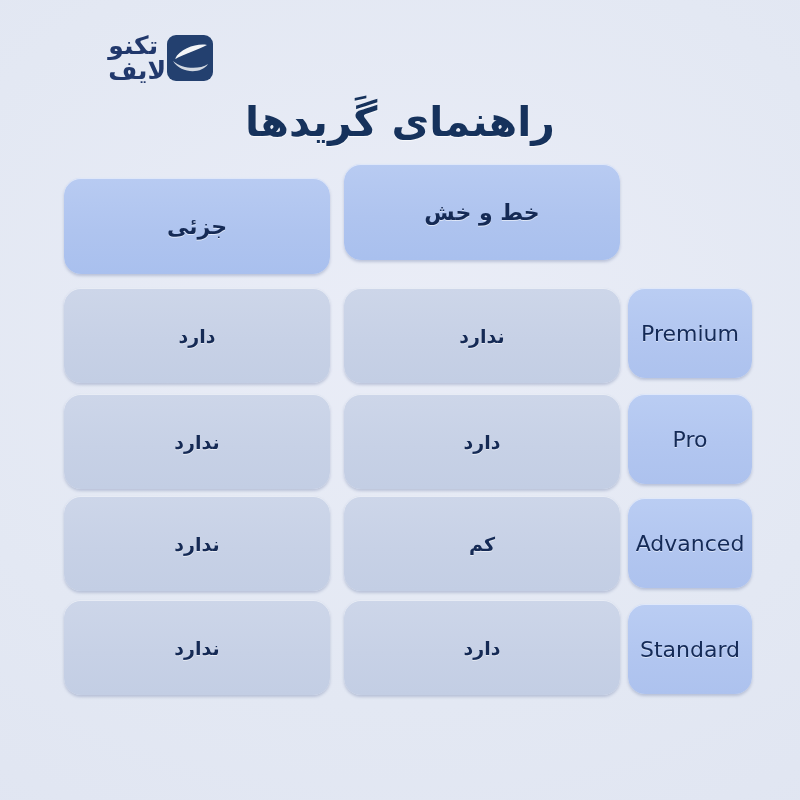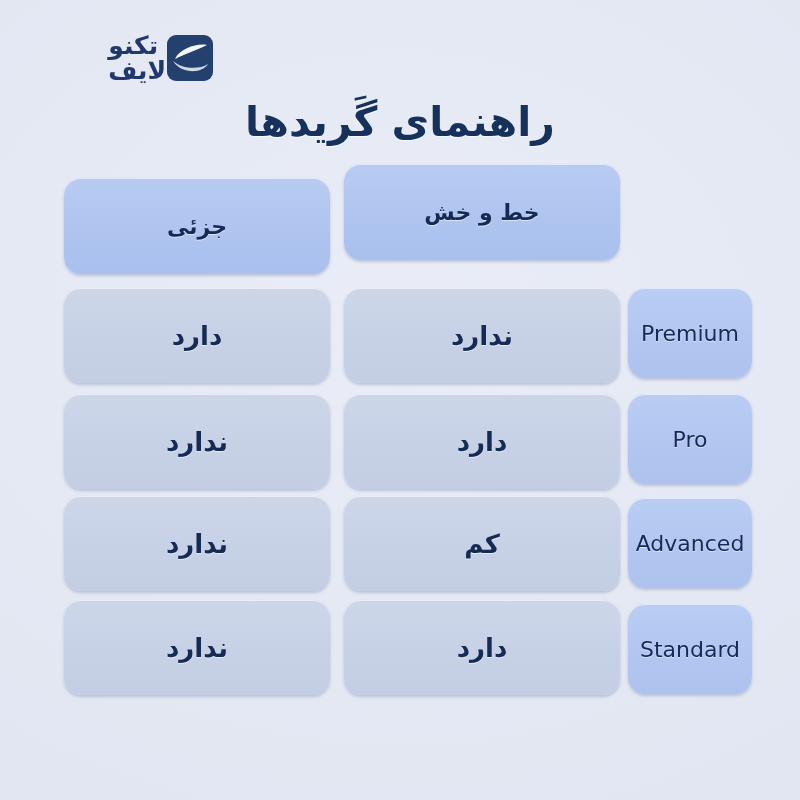--- a/index.html
+++ b/index.html
@@ -98,21 +98,21 @@
   .cell-data {
     background: linear-gradient(180deg, #cdd6e9 0%, #c7d1e6 55%, #c3cee4 100%);
   }
   .cell-grade {
     background: linear-gradient(180deg, #bacdf3 0%, #b2c6f0 55%, #adc2ee 100%);
   }
 
   .cell-text {
     color: #152a55;
     font-weight: bold;
-    font-size: 26px;
+    font-size: 19px;
     text-shadow: 0 1px 0 rgba(255,255,255,0.55);
     white-space: nowrap;
   }
   .cell-head .cell-text { font-size: 22px; }
   .grade-text {
     color: #142a57;
     font-size: 22px;
     font-weight: normal;
     direction: ltr;
     text-shadow: 0 1px 0 rgba(255,255,255,0.50);

